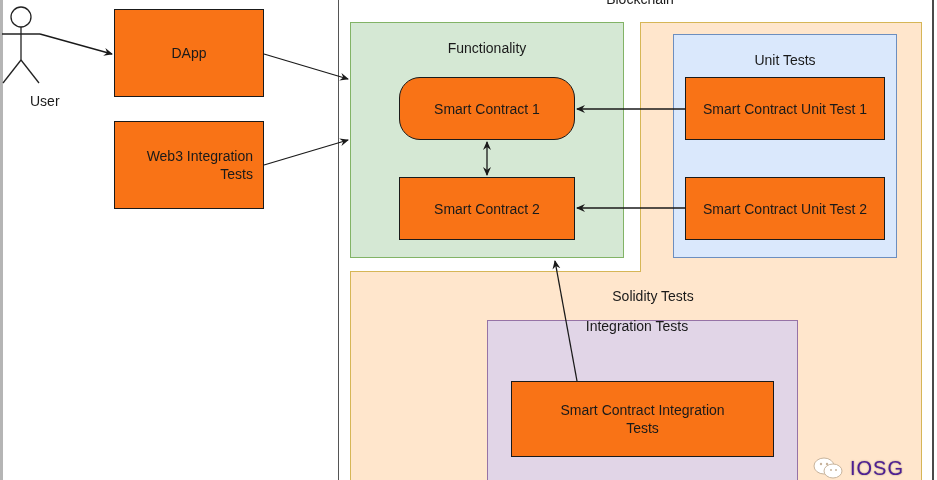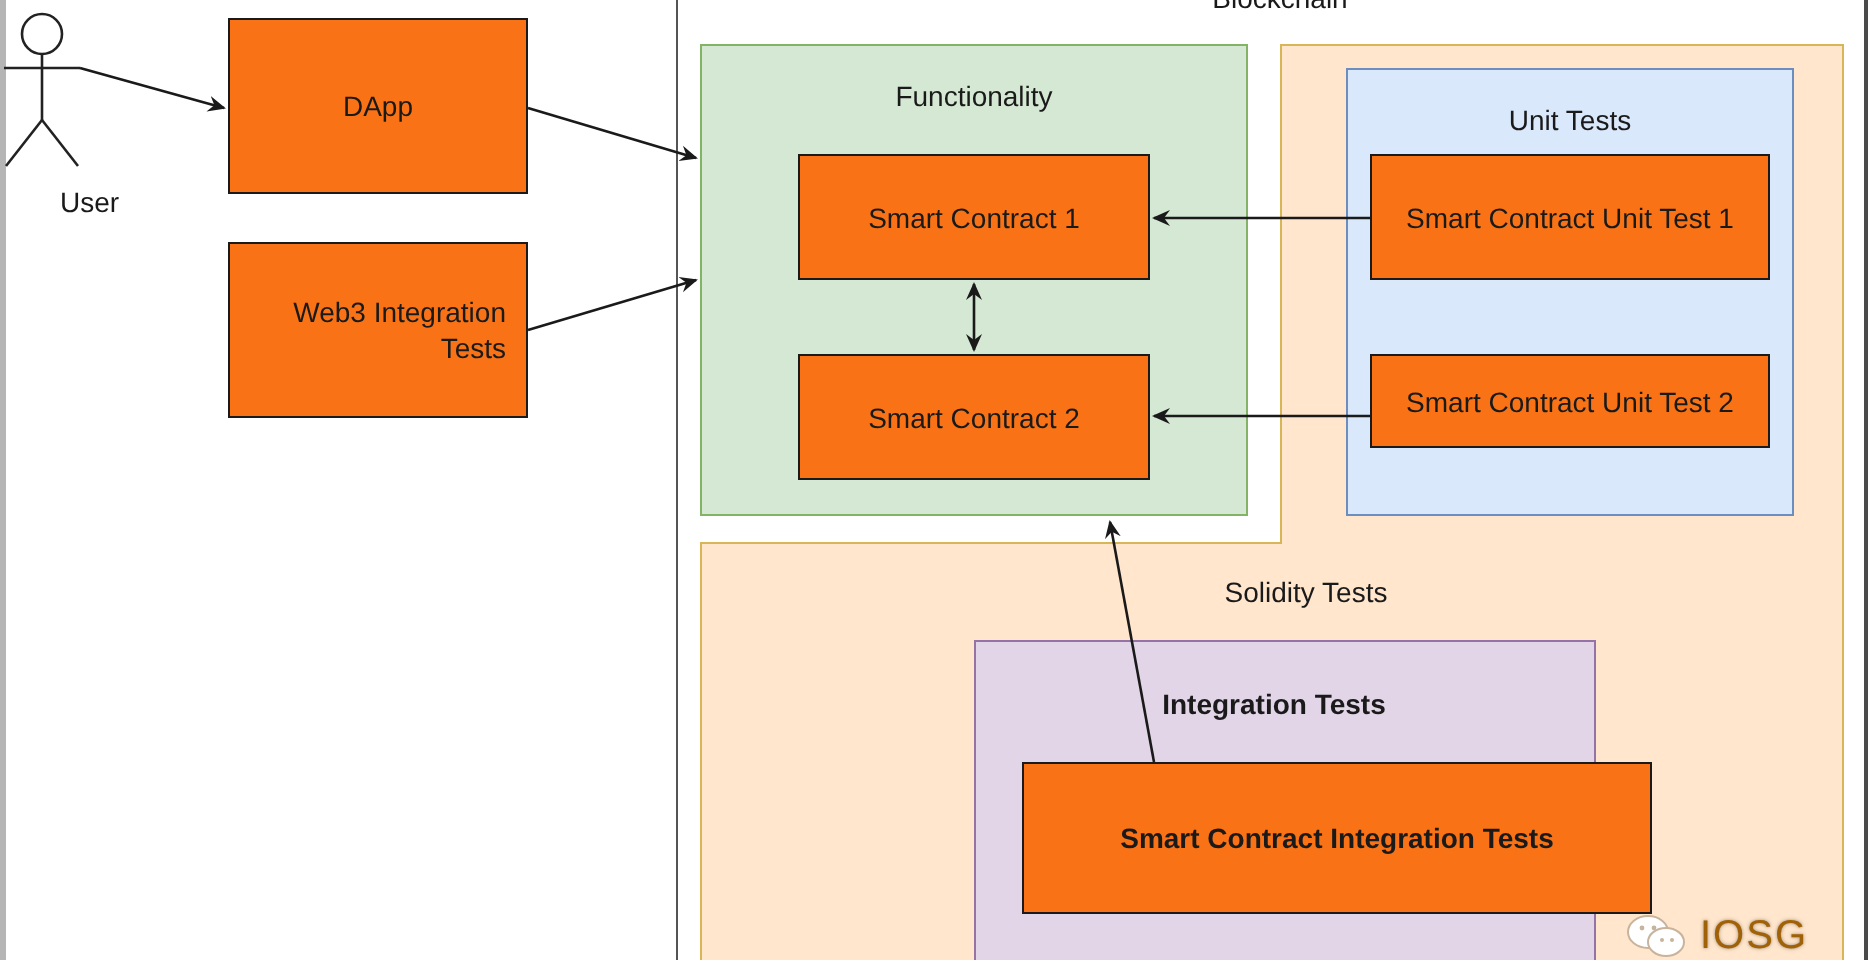--- a/index.html
+++ b/index.html
@@ -13,21 +13,21 @@
   .region-green { left:350px; top:22px; width:274px; height:236px; background:#d5e8d4; border:1px solid #82b366; }
   .region-orange-top { left:640px; top:22px; width:282px; height:250px; background:#ffe6cc; border:1px solid #d6b656; border-bottom:none; }
   .region-orange-bottom { left:350px; top:271px; width:572px; height:215px; background:#ffe6cc; border:1px solid #d6b656; border-top:none; }
   .orange-top-line { left:350px; top:271px; width:291px; height:1px; background:#d6b656; }
   .region-blue { left:673px; top:34px; width:224px; height:224px; background:#dae8fc; border:1px solid #6c8ebf; }
   .region-purple { left:487px; top:320px; width:311px; height:170px; background:#e1d5e7; border:1px solid #9673a6; }
   .box { background:#f97316; border:1.5px solid #1a1a1a; display:flex; align-items:center; justify-content:center;
          text-align:center; font-size:14px; line-height:18px; }
   .label { font-size:14px; text-align:center; }
   svg.overlay { position:absolute; left:0; top:0; width:937px; height:480px; pointer-events:none; }
-  .watermark { left:812px; top:456px; font-size:20px; color:#a16207; display:flex; align-items:flex-end; gap:4px;
+  .watermark { left:812px; top:456px; font-size:20px; color:#4c1d95; display:flex; align-items:flex-end; gap:4px;
                text-shadow:0 0 2px #b9a58e, 0 0 1px #b9a58e; letter-spacing:1px; }
 </style>
 </head>
 <body>
 
 <div class="abs left-edge"></div>
 
 <div class="abs blockchain"></div>
 <div class="abs label blockchain-label">Blockchain</div>
 
@@ -36,41 +36,41 @@
 <div class="abs orange-top-line"></div>
 <div class="abs label" style="left:568px; top:288px; width:170px;">Solidity Tests</div>
 
 <div class="abs region-green"></div>
 <div class="abs label" style="left:400px; top:40px; width:174px;">Functionality</div>
 
 <div class="abs region-blue"></div>
 <div class="abs label" style="left:700px; top:52px; width:170px;">Unit Tests</div>
 
 <div class="abs region-purple"></div>
-<div class="abs label" style="left:557px; top:344px; width:160px;font-weight:bold;">Integration Tests</div>
+<div class="abs label" style="left:557px; top:318px; width:160px;">Integration Tests</div>
 
 <svg class="abs" style="left:0; top:0; width:60px; height:95px;">
   <circle cx="21" cy="17" r="10" fill="#fff" stroke="#222" stroke-width="1.3"></circle>
   <line x1="21" y1="27" x2="21" y2="60" stroke="#222" stroke-width="1.3"></line>
   <line x1="2" y1="34" x2="40" y2="34" stroke="#222" stroke-width="1.3"></line>
   <line x1="21" y1="60" x2="3" y2="83" stroke="#222" stroke-width="1.3"></line>
   <line x1="21" y1="60" x2="39" y2="83" stroke="#222" stroke-width="1.3"></line>
 </svg>
 <div class="abs label" style="left:0; top:93px; width:44px;padding-left:30px;">User</div>
 
 <div class="abs box" style="left:114px; top:9px; width:150px; height:88px;">DApp</div>
 <div class="abs box" style="left:114px; top:121px; width:150px; height:88px; padding:0 10px;text-align:right;">Web3 Integration Tests</div>
 
-<div class="abs box" style="left:399px; top:77px; width:176px; height:63px;">Smart Contract 1</div>
+<div class="abs box" style="left:399px; top:77px; width:176px; height:63px;border-radius:21px;">Smart Contract 1</div>
 <div class="abs box" style="left:399px; top:177px; width:176px; height:63px;">Smart Contract 2</div>
 
 <div class="abs box" style="left:685px; top:77px; width:200px; height:63px;">Smart Contract Unit Test 1</div>
-<div class="abs box" style="left:685px; top:177px; width:200px; height:47px;">Smart Contract Unit Test 2</div>
+<div class="abs box" style="left:685px; top:177px; width:200px; height:63px;">Smart Contract Unit Test 2</div>
 
-<div class="abs box" style="left:511px; top:381px; width:315px; height:76px; padding:0 40px;font-weight:bold;">Smart Contract Integration Tests</div>
+<div class="abs box" style="left:511px; top:381px; width:263px; height:76px; padding:0 40px;">Smart Contract Integration Tests</div>
 
 <svg class="overlay">
   <defs>
     <marker id="ah" markerWidth="10" markerHeight="10" refX="8" refY="5" orient="auto" markerUnits="userSpaceOnUse">
       <path d="M0,1 L9,5 L0,9 L3,5 Z" fill="#1a1a1a"></path>
     </marker>
     <marker id="ahs" markerWidth="10" markerHeight="10" refX="2" refY="5" orient="auto" markerUnits="userSpaceOnUse">
       <path d="M10,1 L1,5 L10,9 L7,5 Z" fill="#1a1a1a"></path>
     </marker>
   </defs>

